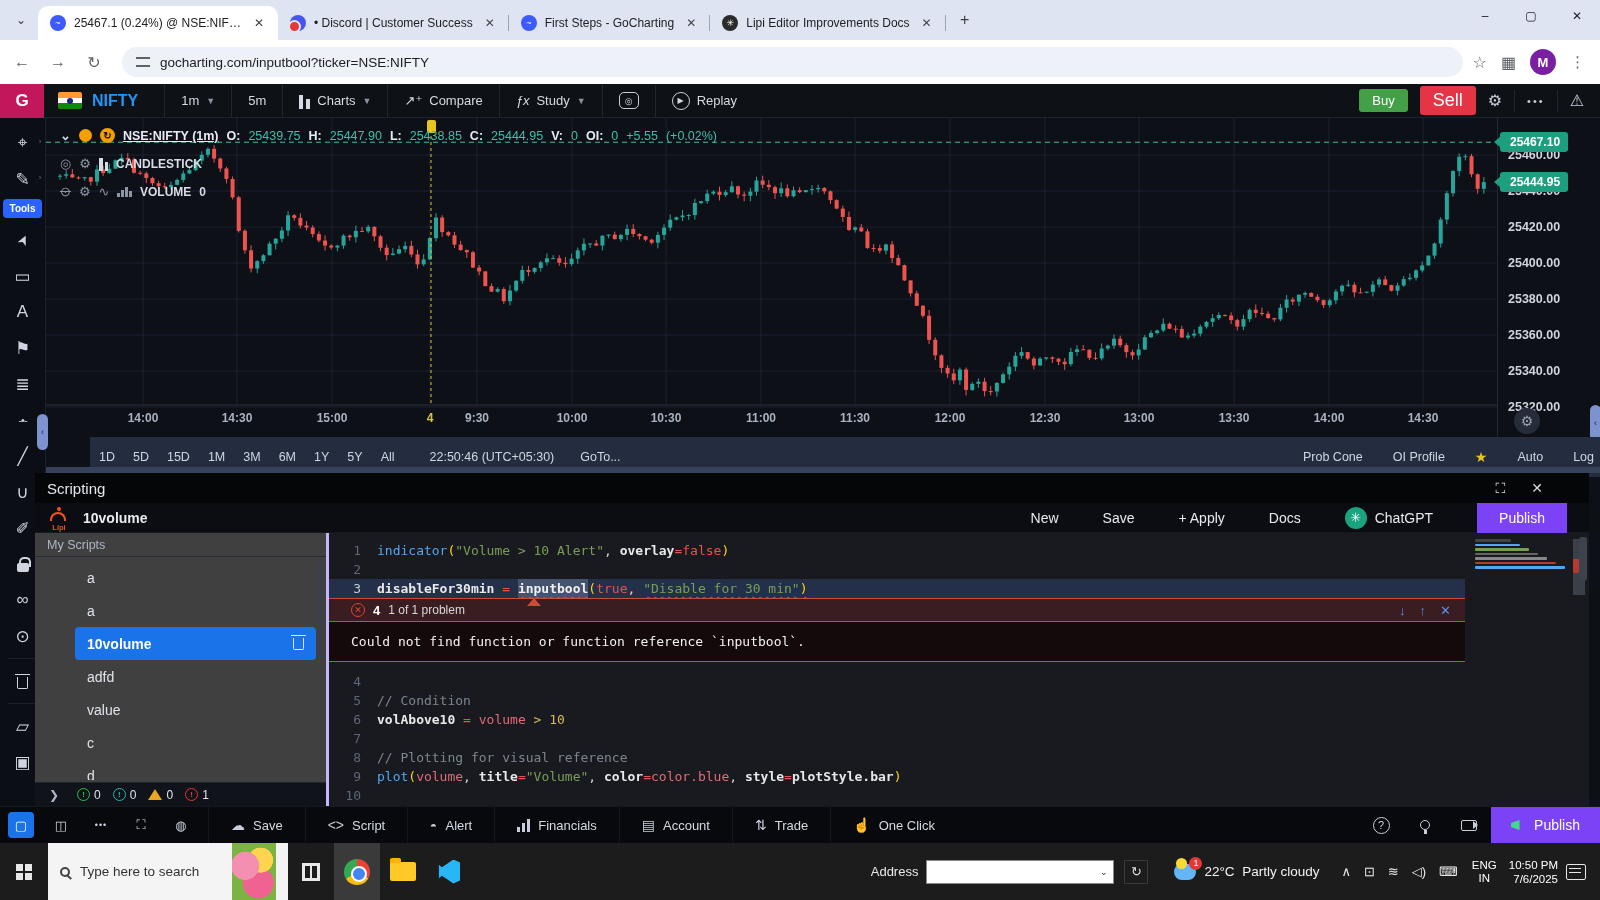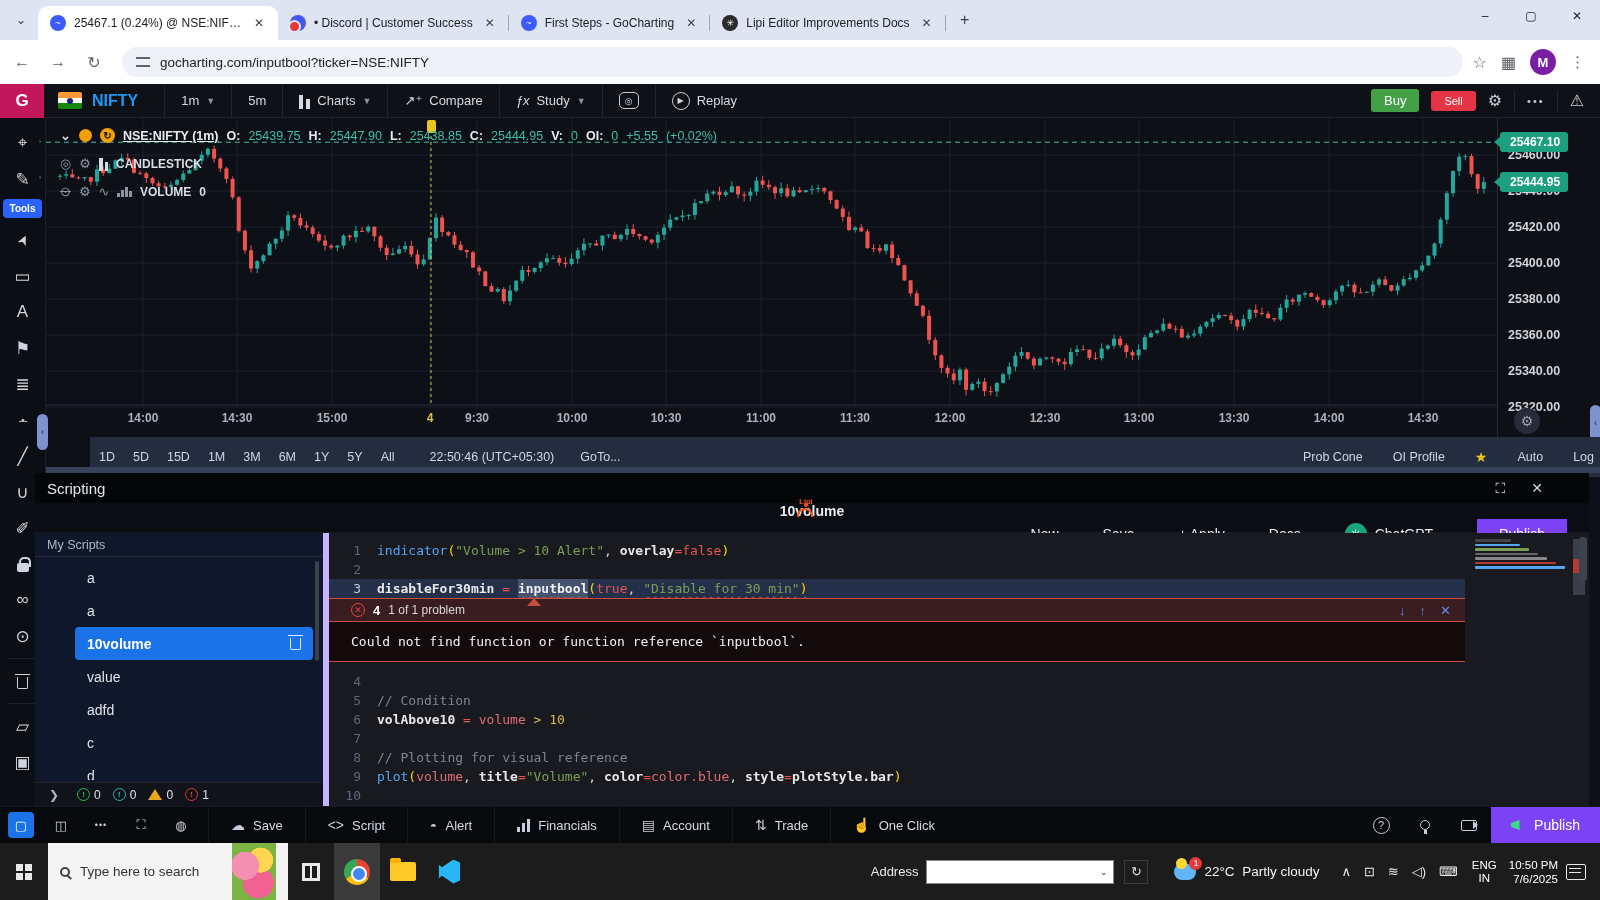--- a/index.html
+++ b/index.html
@@ -42,21 +42,21 @@
   .flag div { flex:1; }
   .flag .f1{background:#ff9933;} .flag .f2{background:#ffffff;} .flag .f3{background:#138808;}
   .flag::after { content:""; position:absolute; left:50%; top:50%; width:6px; height:6px; margin:-3px 0 0 -3px; border-radius:50%; background:#1a237e; }
   .gc-symbol { color:#2196f3; font-weight:bold; font-size:16px; margin-right:26px; }
   .gc-btn { height:34px; display:flex; align-items:center; gap:7px; padding:0 16px; border-left:1px solid #20252f; white-space:nowrap; }
   .gc-btn .chev { font-size:9px; color:#8b93a2; }
   .candle-ic { display:inline-flex; gap:3px; align-items:flex-end; height:16px; }
   .candle-ic i { width:4px; background:#d5dae3; display:block; }
   .gc-right { margin-left:auto; display:flex; align-items:center; gap:12px; padding-right:16px; }
   .buy-btn { background:#43a047; color:#fff; border:none; border-radius:3px; padding:4px 13px; font-size:13px; }
-  .sell-btn { background:#e53445; color:#fff; border:none; border-radius:3px; padding:4px 13px; font-size:11px; }
+  .sell-btn { background:#e53445; color:#fff; border:none; border-radius:3px; padding:4px 13px; font-size:18px; }
   .gc-ic { color:#c8cedb; font-size:16px; }
   .vsep { width:1px; height:22px; background:#20252f; }
 
   
   .tool-sidebar { left:0; top:118px; width:46px; height:688px; background:#0b0e14; border-right:1px solid #1b202a; display:flex; flex-direction:column; align-items:center; padding-top:8px; gap:2px; }
   .tool { width:38px; height:34px; display:flex; align-items:center; justify-content:center; color:#cfd5e0; font-size:17px; position:relative; }
   .tool .chev { position:absolute; right:0px; top:11px; font-size:8px; color:#6a7280; }
   .tools-badge { background:#2962ff; color:#fff; font-size:10px; font-weight:bold; padding:4px 7px; border-radius:4px; margin:1px 0 3px; }
   .tool-gap { width:30px; border-top:1px solid #1b202a; margin:3px 0; }
   .icon-lock { width:12px; height:9px; background:#cfd5e0; border-radius:2px; position:relative; display:inline-block; margin-top:6px; }
@@ -96,32 +96,32 @@
   .range-goto { margin-left:26px; }
   .range-right { margin-left:auto; display:flex; align-items:center; gap:30px; padding-right:50px; }
   .star-y { color:#e8c41f; font-size:14px; }
 
   .divider-strip { left:46px; top:467px; width:1554px; height:6px; background:#36425a; }
 
   
   .script-panel { left:35px; top:473px; width:1554px; height:418px; background:#050608; }
   .sp-header { height:30px; display:flex; align-items:center; color:#e3e6ec; font-size:15px; padding:0 12px; }
   .sp-header-icons { margin-left:auto; display:flex; gap:26px; color:#d6dae2; font-size:14px; padding-right:34px; }
-  .sp-titlerow { height:30px; background:#0b0d12; display:flex; align-items:center; padding:0 12px; border-bottom:1px solid #15181f;flex-direction:column; }
+  .sp-titlerow { height:30px; background:#0b0d12; display:flex; align-items:center; padding:0 12px; border-bottom:1px solid #15181f; }
   .lipi-logo { width:24px; height:22px; position:relative; margin-right:12px; }
   .lipi-arc { position:absolute; left:3px; top:5px; width:16px; height:9px; border:2.5px solid #f4511e; border-bottom:none; border-radius:9px 9px 0 0; }
   .lipi-arc::before { content:""; position:absolute; left:5px; top:-7px; width:4px; height:4px; border-radius:50%; background:#f4511e; }
   .lipi-word { position:absolute; left:0; bottom:-3px; width:100%; text-align:center; color:#f4511e; font-size:7.5px; font-weight:bold; }
   .sp-title { color:#e8ebf1; font-size:14px; font-weight:bold; }
   .sp-menu { margin-left:auto; display:flex; align-items:center; gap:44px; color:#e6e9ef; font-size:14px; padding-right:10px; }
   .chatgpt { display:flex; align-items:center; gap:8px; }
   .chatgpt-ic { width:22px; height:22px; border-radius:50%; background:#19a37f; color:#fff; display:flex; align-items:center; justify-content:center; font-size:13px; }
   .publish-btn { background:#7b42f6; color:#fff; font-size:14px; padding:7px 22px; border:none; }
   .sp-body { position:relative; display:flex; height:273px; }
-  .sp-left { width:294px; background:#0f172a; border-right:6px solid #c4b5fd; position:relative; }
+  .sp-left { width:294px; background:#404040; border-right:3px solid #c4b5fd; position:relative; }
   .sp-left-header { height:24px; line-height:24px; color:#aeb6c4; font-size:12.5px; padding-left:12px; border-bottom:1px solid #262b36; }
   .script-list { position:absolute; left:40px; right:10px; top:28px; bottom:26px; overflow:hidden; }
   .script-item { height:33px; display:flex; align-items:center; color:#dfe3ea; font-size:14px; padding:0 12px; }
   .script-item.selected { background:#1a73e8; border-radius:4px; color:#fff; font-weight:bold; }
   .script-item .icon-trash { margin-left:auto; color:#dce6f5; margin-top:0; }
   .list-scrollbar { position:absolute; right:4px; top:28px; width:4px; height:100px; background:#3a404c; border-radius:2px; }
   .sp-console { position:absolute; left:0; right:0; bottom:0; height:24px; background:#10131a; border-top:1px solid #20242e; display:flex; align-items:center; gap:10px; padding-left:14px; font-size:12px; }
   .console-chev { color:#aeb6c4; font-size:12px; margin-right:8px; }
   .cstat { display:flex; align-items:center; gap:4px; color:#dfe3ea; }
   .cstat .ci { width:13px; height:13px; border-radius:50%; border:1.5px solid currentColor; font-size:8px; display:flex; align-items:center; justify-content:center; font-weight:bold; }
@@ -1008,24 +1008,24 @@
               <span>a</span>
             </div>
             <div class="script-item">
               <span>a</span>
             </div>
             <div class="script-item selected">
               <span>10volume</span>
               <span class="icon-trash"></span>
             </div>
             <div class="script-item">
-              <span>value</span>
+              <span>adfd</span>
             </div>
             <div class="script-item">
-              <span>adfd</span>
+              <span>value</span>
             </div>
             <div class="script-item">
               <span>c</span>
             </div>
             <div class="script-item">
               <span>d</span>
             </div>
           </div>
         <div class="list-scrollbar"></div>
         <div class="sp-console">

